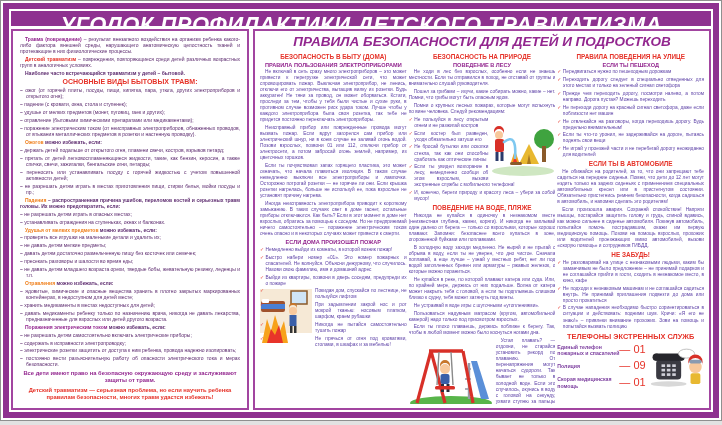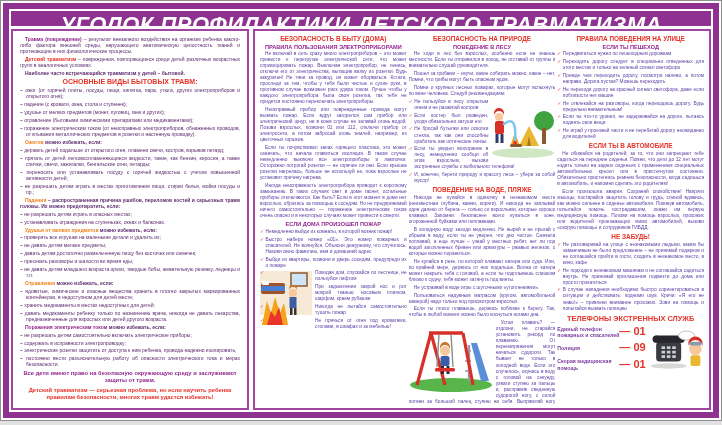--- a/index.html
+++ b/index.html
@@ -36,21 +36,21 @@
   .il{display:block}
   .il-left{float:left;margin:1px 3px 1px 0}
   .il-right{float:right;margin:1px 0 1px 3px}
   
   .phones{margin-top:2px}
   .ph-title{color:#e63329;font-weight:bold;text-align:center;font-size:7.4px;margin:2px 0 2px}
   .ph-grid{display:flex;align-items:center;gap:3px}
   .ph-list{flex:1}
   .ph-row{display:flex;align-items:center;margin-bottom:2.5px}
   .ph-label{color:#7a3b9d;font-weight:bold;font-size:5.2px;width:62px;line-height:1.2;text-align:left}
-  .ph-num{color:#e63329;font-weight:bold;font-size:11px;white-space:nowrap}
+  .ph-num{color:#e63329;font-weight:normal;font-size:11px;white-space:nowrap}
 </style>
 </head>
 <body>
 
 <div class="poster">
   <div class="frame">
     <div class="titlebar">УГОЛОК ПРОФИЛАКТИКИ ДЕТСКОГО ТРАВМАТИЗМА</div>
     <div class="content">
 
       <div class="card card-left">
@@ -84,20 +84,21 @@
           <div class="blk p p-bold"><span class="ld purple">Поражения электрическим током</span> можно избежать, если:</div>
           <div class="blk dash">не разрешать детям самостоятельно включать электрические приборы;</div>
           <div class="blk dash">содержать в исправности электропроводку;</div>
           <div class="blk dash">электрические розетки защитить от доступа к ним ребенка, провода надежно изолировать;</div>
           <div class="blk dash">постоянно вести разъяснительную работу об опасности электрического тока и мерах безопасности.</div>
           <div class="blk center-purple">Все дети имеют право на безопасную окружающую среду и заслуживают защиты от травм.</div>
           <div class="blk center-red">Детский травматизм — серьезная проблема, но если научить ребенка правилам безопасности, многих травм удастся избежать!</div>
         </div>
 
       <div class="card card-right">
+        <div class="rp-header">ПРАВИЛА БЕЗОПАСНОСТИ ДЛЯ ДЕТЕЙ И ПОДРОСТКОВ</div>
         <div class="cols">
 
           <div class="col">
               <div class="blk h-red">БЕЗОПАСНОСТЬ В БЫТУ (ДОМА)</div>
               <div class="blk h-purple">ПРАВИЛА ПОЛЬЗОВАНИЯ ЭЛЕКТРОПРИБОРАМИ</div>
               <div class="blk p">Не включай в сеть сразу много электроприборов – это может привести к перегрузке электрической сети, что может спровоцировать пожар. Выключая электроприбор, не ленись, отключи его от электричества, вытащив вилку из розетки. Будь аккуратен! Не тяни за провод, он может оборваться. Кстати, проследи за тем, чтобы у тебя были чистые и сухие руки, в противном случае возможен риск удара током. Лучше чтобы у каждого электроприбора была своя розетка, так тебе не придется постоянно переключать электроприборы.</div>
               <div class="blk p">Неисправный прибор или поврежденные провода могут вызвать пожар. Если вдруг загорелся сам прибор или электрический шнур, ни в коем случае не заливай огонь водой. Позови взрослых, позвони 01 или 112, отключи прибор от электросети, а потом забросай огонь землей, например, из цветочных горшков.</div>
               <div class="blk p">Если ты почувствовал запах горящего пластика, это может означать, что начала плавиться изоляция. В таком случае немедленно выключи все электроприборы и лампочки. Осторожно потрогай розетки — не горячие ли они. Если крышка розетки нагрелась, больше не используй ее, пока взрослые не установят причину нагрева.</div>
               <div class="blk p">Иногда неисправность электроприбора приводит к короткому замыканию. В таких случаях свет в доме гаснет, остальные приборы отключаются. Как быть? Если в этот момент в доме нет взрослых, обратись за помощью к соседям. Но не предпринимай ничего самостоятельно — поражение электрическим током очень опасно и в некоторых случаях может привести к смерти.</div>
               <div class="blk h-purple">ЕСЛИ ДОМА ПРОИЗОШЕЛ ПОЖАР</div>

